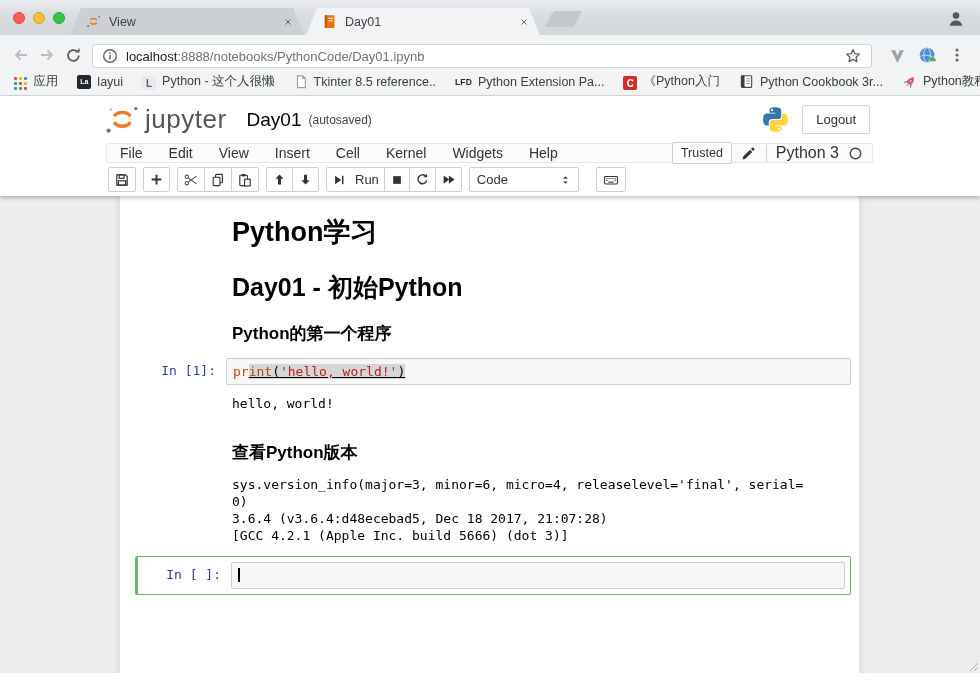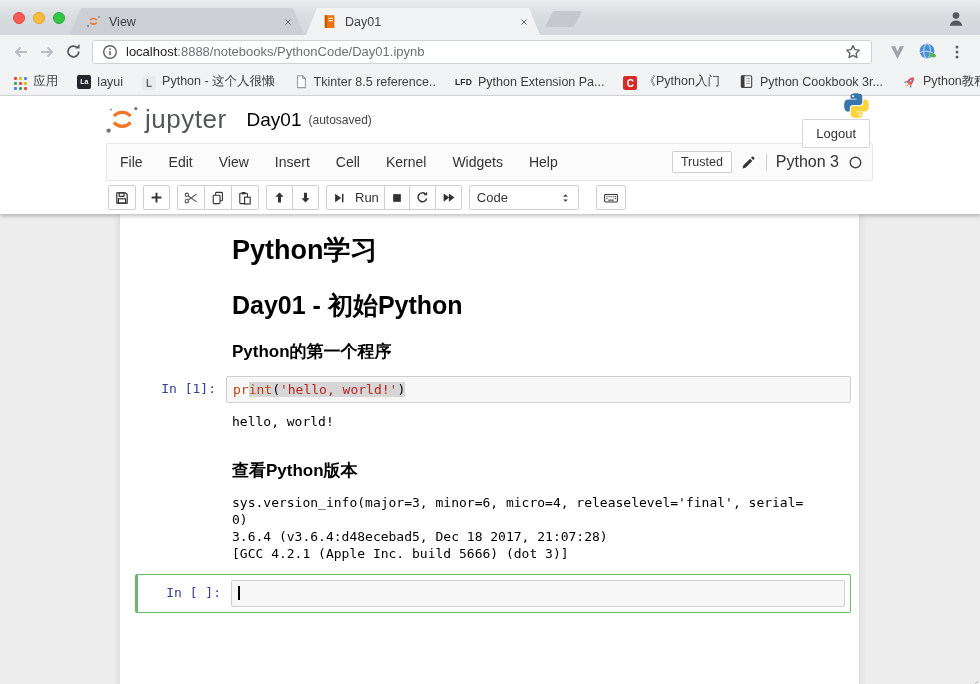--- a/index.html
+++ b/index.html
@@ -25,21 +25,21 @@
   .tab.inactive { left:70px; width:234px; background:#ccd0d5; }
   .tab.active   { left:306px; width:234px; background:#f2f3f4; z-index:2; }
   .tab .favicon { width:15px; height:15px; margin-right:8px; flex:none; }
   .tab .tab-title { flex:1; white-space:nowrap; overflow:hidden; }
   .tab-close { width:16px; height:16px; display:flex; align-items:center; justify-content:center; flex:none; }
   .newtab { position:absolute; left:549px; top:11px; width:29px; height:16px;
     background:#c5c9ce; transform:skewX(-28deg); border-radius:2px; }
   .profile { position:absolute; right:15px; top:10px; width:18px; height:18px; }
 
   
-  .urlrow { height:33px; background:#f2f3f4; display:flex; align-items:center; padding:0 10px 0 8px; }
+  .urlrow { height:33px; background:#f2f3f4; display:flex; align-items:flex-end; padding:0 10px 0 8px; }
   .navbtn { width:26px; height:26px; display:flex; align-items:center; justify-content:center; flex:none; }
   .urlbox { flex:1; height:24px; margin:0 8px 0 6px; background:#fff;
     border:1px solid #d0d3d6; border-radius:3px; display:flex; align-items:center; padding:0 9px;
     font-size:13px; }
   .url-host { color:#202124; margin-left:8px; white-space:nowrap; }
   .url-path { color:#6d7277; white-space:nowrap; }
   .url-star { margin-left:auto; width:18px; height:18px; }
   .extbtn { width:26px; height:26px; display:flex; align-items:center; justify-content:center; flex:none; margin-left:4px; }
 
   
@@ -54,26 +54,26 @@
   .badge-lfd { color:#26282b; font-size:8.5px; font-weight:bold; letter-spacing:.2px; width:auto; }
   .appsgrid { display:grid; grid-template-columns:repeat(3,3.4px); grid-auto-rows:3.4px; gap:1.6px; }
   .appsgrid i { display:block; border-radius:1px; }
 
   
   .jp-wrap { background:#fff; position:relative; z-index:5; box-shadow:0 2px 4px rgba(0,0,0,.25); }
   .jp-header { height:47px; display:flex; align-items:center; padding:0 110px 0 104px; }
   .jp-wordmark { font-size:26px; color:#53575a; letter-spacing:.5px; margin-left:5px; }
   .jp-title { font-size:19px; color:#000; margin-left:20px; }
   .jp-checkpoint { font-size:12px; color:#444; margin-left:7px; }
-  .jp-right { margin-left:auto; display:flex; align-items:flex-end;flex-direction:column; }
+  .jp-right { margin-left:auto; display:flex; align-items:center; }
   .logout { margin-left:13px; padding:6px 13px; border:1px solid #d5d5d5; border-radius:2px;
     background:#fff; font-size:13px; color:#333; }
 
   .jp-menurow { background:#fff; }
-  .jp-menubar { margin-left:106px; width:767px; height:38px; background:#fbfbfb;
+  .jp-menubar { margin-left:106px; width:767px; height:20px; background:#fbfbfb;
     border:1px solid #e7e7e7; border-radius:2px; display:flex; align-items:center; font-size:14px; color:#333; }
   .menu-item { padding:0 13px; line-height:29px; }
   .jp-kernel-area { margin-left:auto; display:flex; align-items:center; gap:9px; padding-right:9px; }
   .trusted { border:1px solid #cfcfcf; border-radius:2px; background:#fff; padding:3px 8px; font-size:12.5px; color:#333; }
   .vdivider { width:1px; height:17px; background:#cfcfcf; }
   .kernel-name { font-size:16px; color:#333; }
 
   .jp-toolbar { height:33px; background:#fff; display:flex; align-items:center; padding-left:108px; gap:7px; }
   .tbtn { height:25px; min-width:26px; padding:0 5px; border:1px solid #cfcfcf; border-radius:2px;
     background:#fff; display:flex; align-items:center; justify-content:center; gap:5px; font-size:13px; color:#333; }
@@ -98,21 +98,21 @@
   .md-body h3 { font-size:17px; margin:20px 0 0; font-weight:bold; line-height:1.25; }
   .md-body h3.second { margin-top:30px; }
   .codecell { margin-top:14px; }
   .codecell.c2 { margin-top:22px; }
   .input-area { flex:1; border:1px solid #cfcfcf; border-radius:2px; background:#f7f7f7; padding:4px 6px;
     font-family:"DejaVu Sans Mono","Liberation Mono",monospace; font-size:13px; line-height:17px; color:#000; }
   .cm-line { min-height:17px; white-space:pre; }
   .tok-keyword { color:#008000; font-weight:bold; }
   .tok-builtin { color:#c2410c;text-align:right; }
   .tok-string { color:#ba2121; }
-  .seltext { background:#d6d6d6; }
+  .seltext { background:#d6d6d6;text-decoration:underline; }
   .output-row { margin-top:6px; }
   .output-text { flex:1; padding:4px 0 0 6px;
     font-family:"DejaVu Sans Mono","Liberation Mono",monospace; font-size:13px; line-height:17px; color:#000; }
   .greencell { margin-top:12px; border:1px solid #66bb6a; border-left-width:3px; border-radius:2px;
     padding:5px 5px 5px 2px; }
   .cursor { display:inline-block; width:1.5px; height:14px; background:#000; vertical-align:text-top; }
   .resize-grip { position:absolute; right:1px; bottom:1px; }
 </style>
 </head>
 <body>

